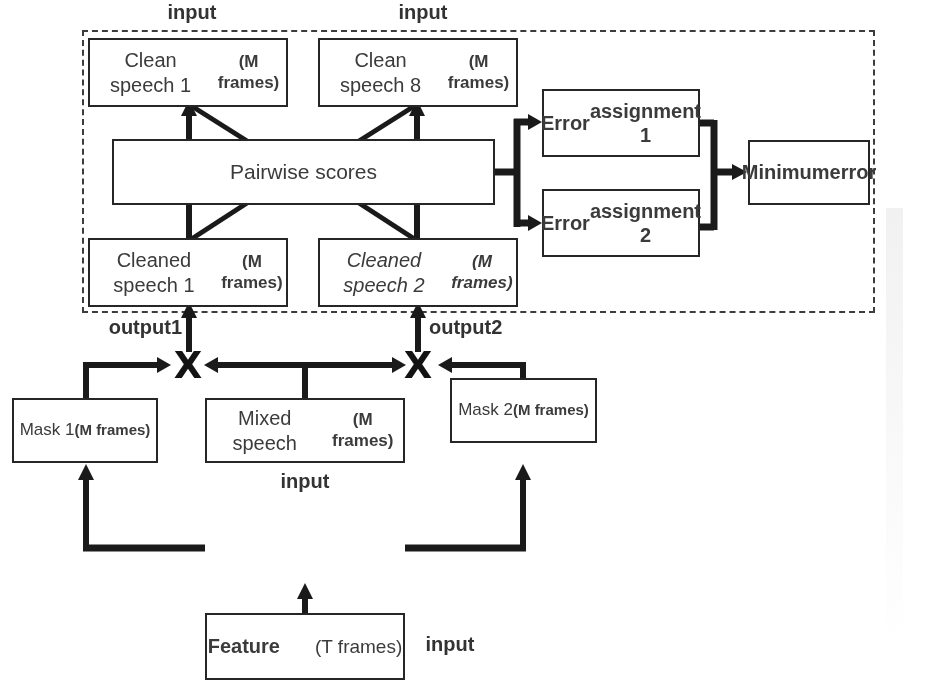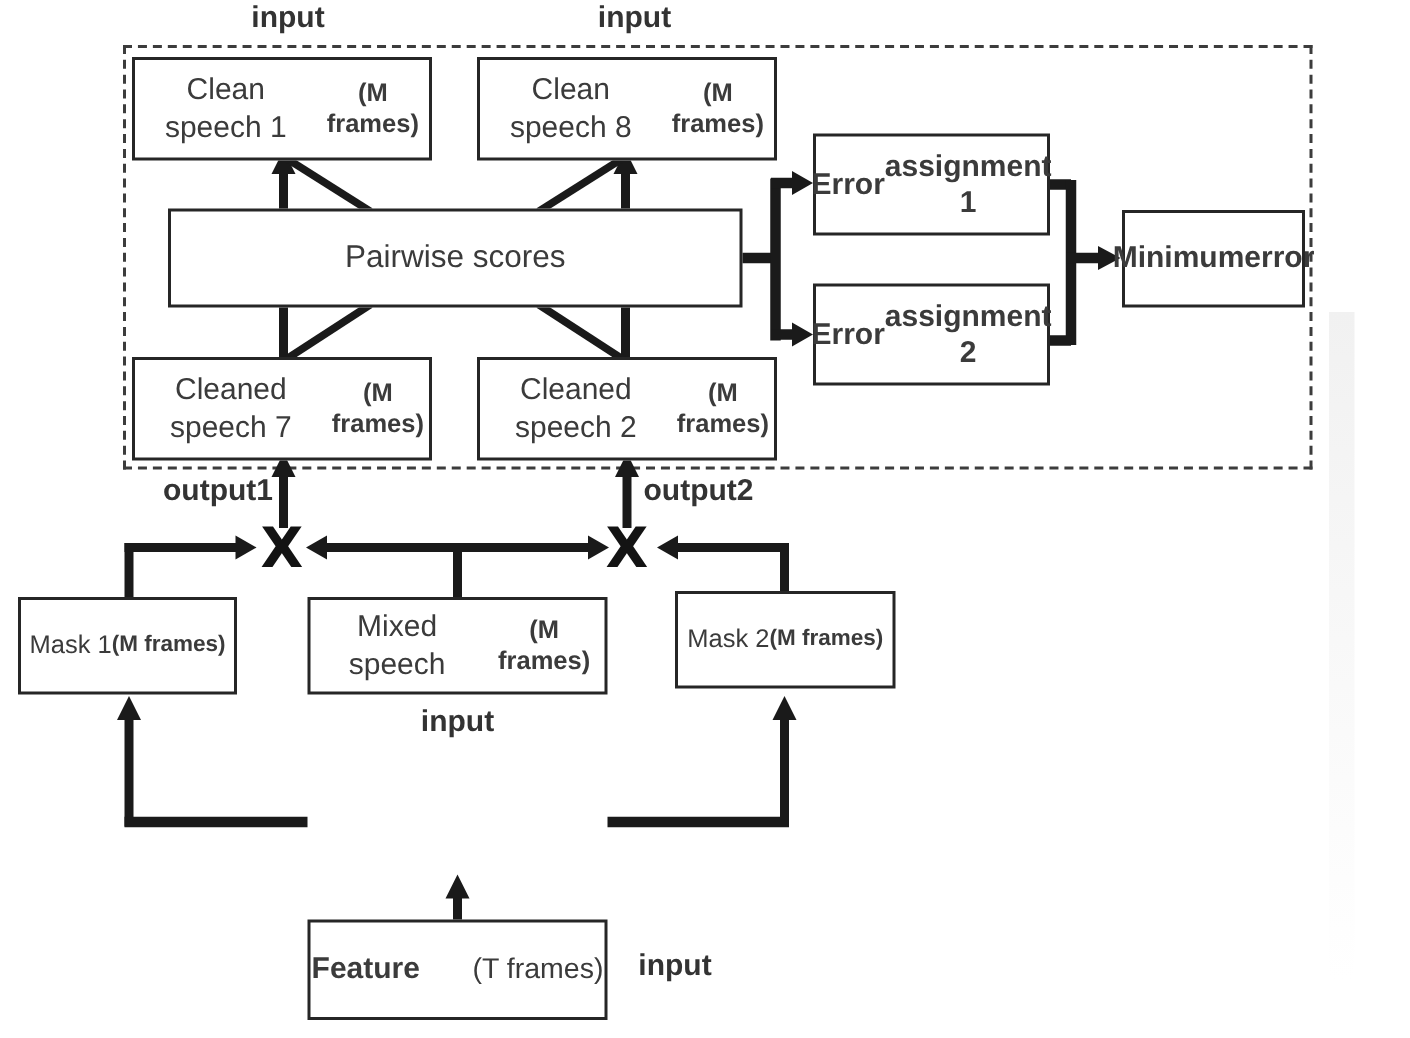--- a/index.html
+++ b/index.html
@@ -153,24 +153,24 @@
   <div class="box" style="left:318px;top:38px;width:200px;height:69px;">
     <span class="t">Clean speech 8</span>
     <span class="s">(M frames)</span>
   </div>
 
   <div class="box" style="left:112px;top:139px;width:383px;height:66px;border-width:2px;">
     <span class="t-lg" style="font-size:21px;">Pairwise scores</span>
   </div>
 
   <div class="box" style="left:88px;top:238px;width:200px;height:69px;">
-    <span class="t">Cleaned speech 7</span>
-    <span class="s">(M frames)</span>
-  </div>
-  <div class="box" style="left:318px;top:238px;width:200px;height:69px;">
+    <span class="t">Cleaned speech 1</span>
+    <span class="s">(M frames)</span>
+  </div>
+  <div class="box" style="left:318px;top:238px;width:200px;height:69px;font-style:italic;">
     <span class="t">Cleaned speech 2</span>
     <span class="s">(M frames)</span>
   </div>
 
   <div class="box" style="left:542px;top:89px;width:158px;height:68px;">
     <span class="t2">Error</span>
     <span class="t2">assignment 1</span>
   </div>
   <div class="box" style="left:542px;top:189px;width:158px;height:68px;">
     <span class="t2">Error</span>
@@ -189,21 +189,21 @@
   <div class="mult" style="left:396px;top:344px;">X</div>
 
   <div class="box" style="left:12px;top:398px;width:146px;height:65px;">
     <span class="t-sm">Mask 1</span>
     <span class="s-sm">(M frames)</span>
   </div>
   <div class="box" style="left:205px;top:398px;width:200px;height:65px;">
     <span class="t">Mixed speech</span>
     <span class="s">(M frames)</span>
   </div>
-  <div class="box" style="left:450px;top:394px;width:147px;height:65px;">
+  <div class="box" style="left:450px;top:378px;width:147px;height:65px;">
     <span class="t-sm">Mask 2</span>
     <span class="s-sm">(M frames)</span>
   </div>
 
   <div class="lbl" style="left:265px;top:470px;width:80px;text-align:center;">input</div>
 
 
   <div class="box" style="left:205px;top:613px;width:200px;height:67px;gap:35px;">
     <span class="t2">Feature</span>
     <span class="t-med">(T frames)</span>

